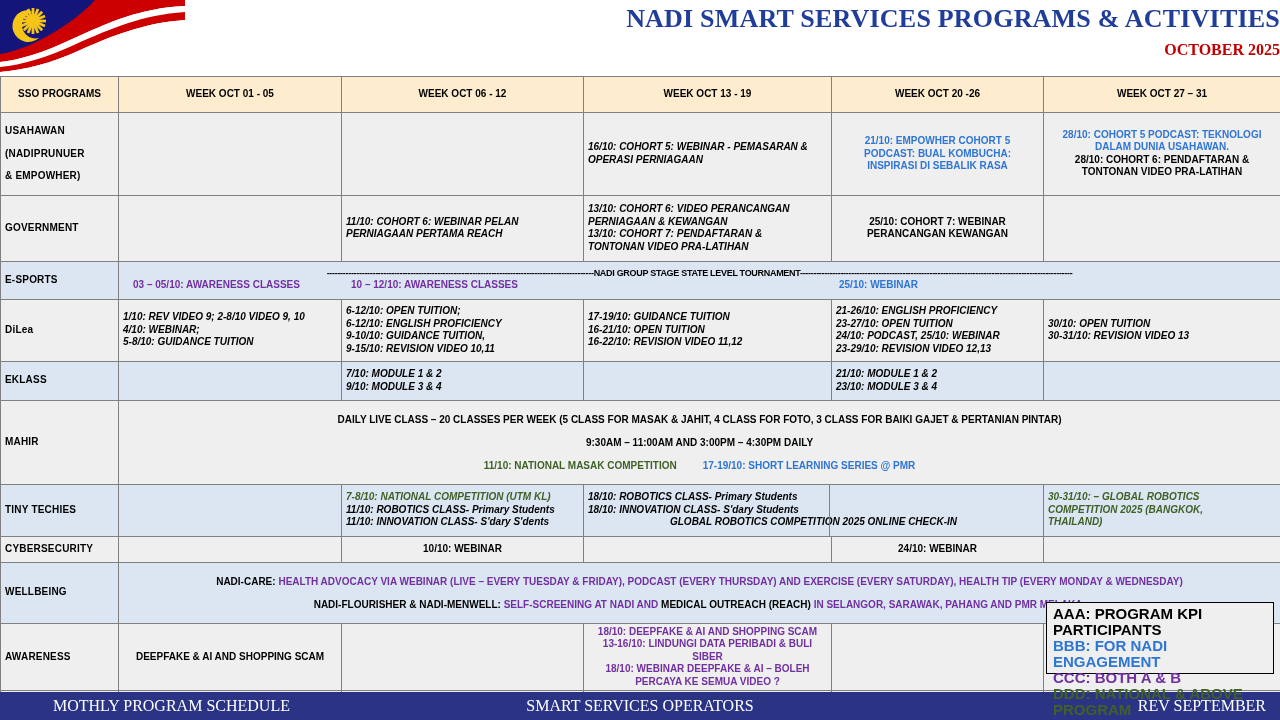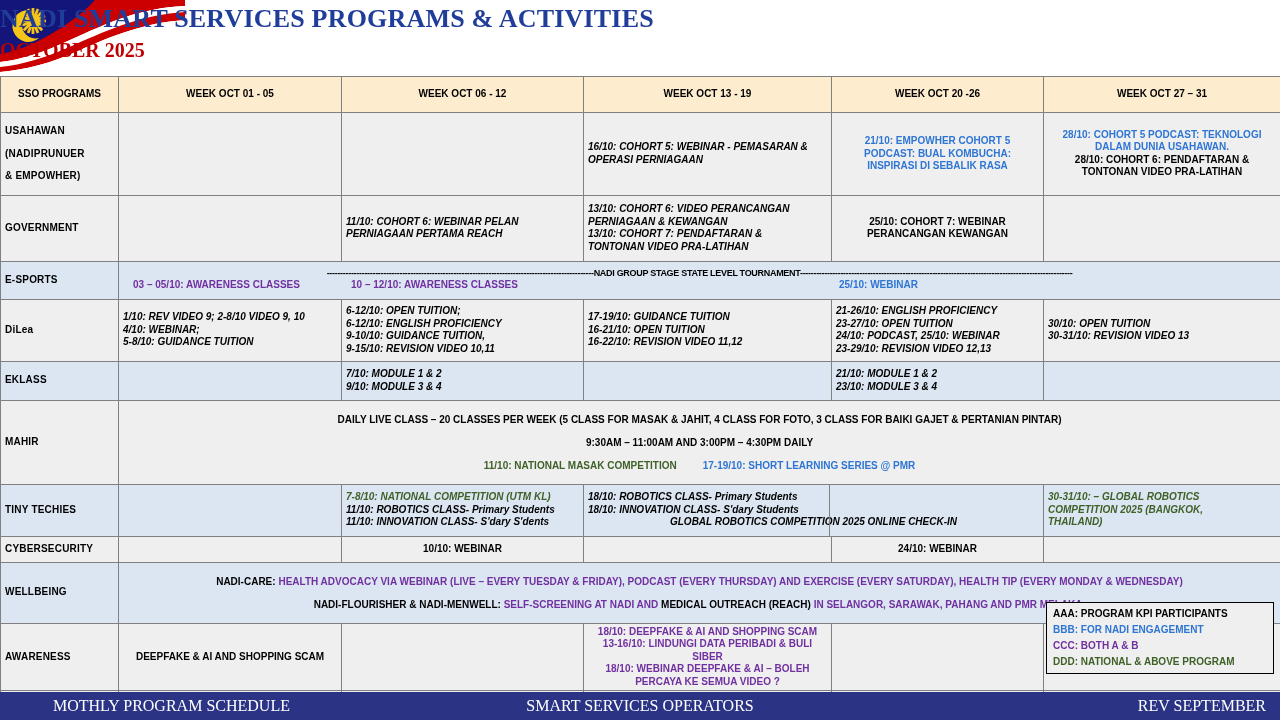--- a/index.html
+++ b/index.html
@@ -8,30 +8,30 @@
     width:1280px; height:720px; overflow:hidden;
     background:#ffffff;
     font-family:"Liberation Sans", sans-serif;
     color:#000;
   }
   #page { position:relative; width:1280px; height:720px; }
 
   
   .header { position:relative; height:76px; background:#fff; }
   .flag-wrap { position:absolute; left:0; top:0; width:185px; height:76px; overflow:hidden; }
-  .title-block { position:absolute; left:0; top:4px; width:1280px; text-align:left; }
+  .title-block { position:absolute; left:0; top:4px; width:1280px; text-align:right; }
   .title-main {
     font-family:"Liberation Serif", serif;
     font-weight:bold; font-size:26px; letter-spacing:.2px;
     color:#1f3d99;
     line-height:30px;
   }
   .title-sub {
     font-family:"Liberation Serif", serif;
-    font-weight:bold; font-size:20px;
+    font-weight:bold; font-size:16px;
     color:#c00000;
     line-height:28px;
     margin-top:2px;
   }
 
   
   table.sched {
     border-collapse:collapse;
     table-layout:fixed;
     width:1280px;
@@ -89,21 +89,21 @@
   .mahir-line { text-align:center; line-height:13px; }
 
   
   .legend {
     position:absolute;
     left:1046px; top:602px;
     width:228px; height:72px;
     background:#efefef;
     border:1px solid #000;
     padding:3px 6px;
-    font-size:10px;
+    font-size:15px;
     font-weight:bold;
     line-height:16px;
     z-index:5;
   }
 
   
   .footer {
     position:absolute; left:0; bottom:0;
     width:1280px; height:28px;
     background:#2b3484;

